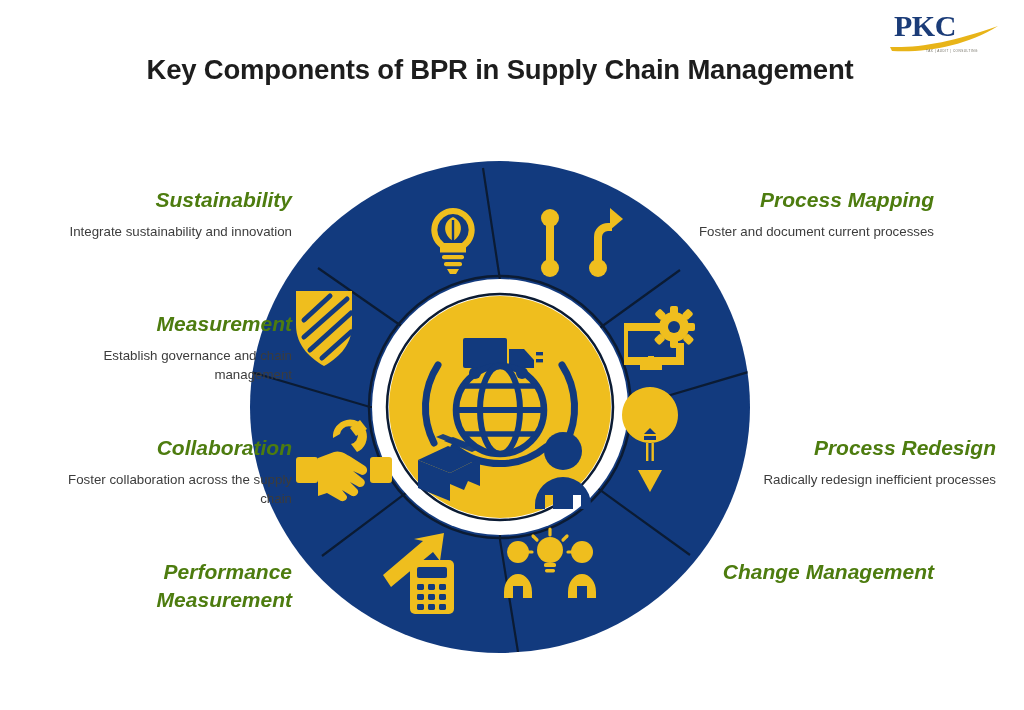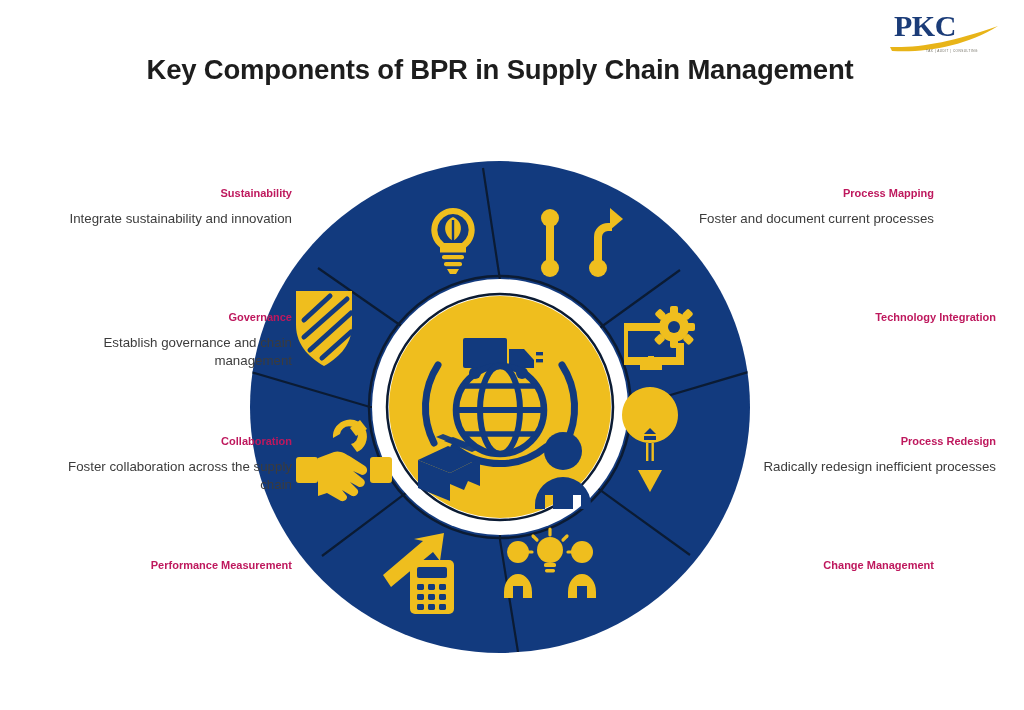--- a/index.html
+++ b/index.html
@@ -46,25 +46,26 @@
     width: 500px;
     height: 494px;
   }
 
   
   .label {
     position: absolute;
     width: 248px;
   }
   .label .lbl-title {
-    font-size: 11px;
+    font-size: 21px;
     font-weight: bold;
-    color: #be185d;
+    color: #4d7c0f;
     line-height: 1.35;
     margin-bottom: 9px;
+    font-style: italic;
   }
   .label .lbl-desc {
     font-size: 13.3px;
     color: #3c3c3c;
     line-height: 1.38;
   }
   .label.left {
     text-align: right;
   }
   .label.right {
@@ -271,40 +272,39 @@
   </g>
 </svg>
 </div>
 
 <div class="label left lb-sustainability">
   <div class="lbl-title">Sustainability</div>
   <div class="lbl-desc">Integrate sustainability and innovation</div>
 </div>
 
 <div class="label left lb-governance">
-  <div class="lbl-title">Governance</div>
+  <div class="lbl-title">Measurement</div>
   <div class="lbl-desc">Establish governance and chain management</div>
 </div>
 
 <div class="label left lb-collaboration">
   <div class="lbl-title">Collaboration</div>
   <div class="lbl-desc">Foster collaboration across the supply chain</div>
 </div>
 
 <div class="label left lb-performance">
   <div class="lbl-title">Performance Measurement</div>
 </div>
 
 <div class="label right rb-mapping">
   <div class="lbl-title">Process Mapping</div>
   <div class="lbl-desc">Foster and document current processes</div>
 </div>
 
 <div class="label right rb-technology">
-  <div class="lbl-title">Technology Integration</div>
 </div>
 
 <div class="label right rb-redesign">
   <div class="lbl-title">Process Redesign</div>
   <div class="lbl-desc">Radically redesign inefficient processes</div>
 </div>
 
 <div class="label right rb-change">
   <div class="lbl-title">Change Management</div>
 </div>

